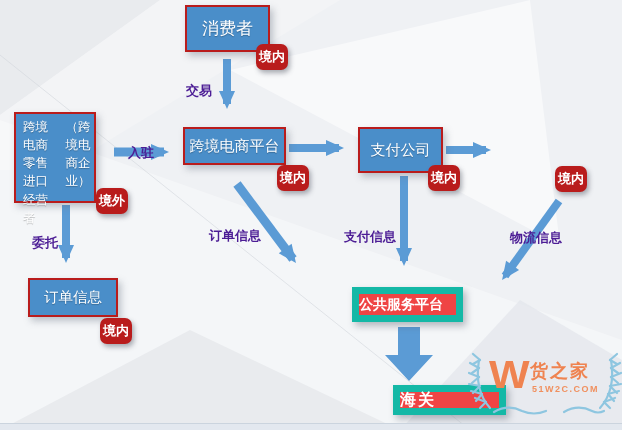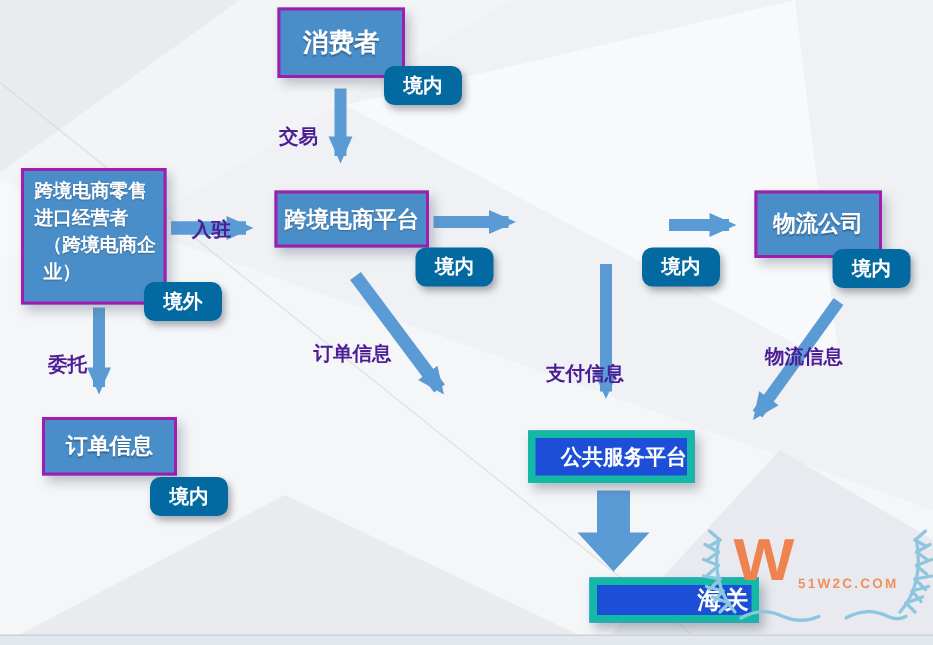--- a/index.html
+++ b/index.html
@@ -1,59 +1,59 @@
 <!DOCTYPE html>
 <html><head>
 <meta charset="utf-8">
 <style>
   html,body{margin:0;padding:0;}
   body{font-family:"Liberation Sans","DejaVu Sans",sans-serif;background:#fff;}
   .stage{position:relative;width:622px;height:430px;overflow:hidden;background:#eff1f4;}
   .stage svg.layer{position:absolute;left:0;top:0;pointer-events:none;}
 
   
-  .node{position:absolute;background:#4a8ec9;border:2px solid #a21caf;color:#fff;
+  .node{position:absolute;background:#4a8ec9;border:2px solid #b91c1c;color:#fff;
         display:flex;align-items:center;justify-content:center;text-align:center;
-        font-weight:bold;box-shadow:3px 4px 7px rgba(96,108,124,.38);
+        font-weight:normal;box-shadow:3px 4px 7px rgba(96,108,124,.38);
         text-shadow:0 1px 1px rgba(0,0,0,.28);box-sizing:border-box;}
   .node.consumer{left:185px;top:5px;width:85px;height:47px;font-size:17px;}
-  .node.operator{left:14px;top:112px;width:97px;height:91px;font-size:12.5px;
+  .node.operator{left:14px;top:112px;width:82px;height:91px;font-size:12.5px;
         line-height:1.45;justify-content:flex-start;text-align:left;padding:4px 3px 4px 7px;
-        flex-direction:column;align-items:flex-start;}
-  .node.operator .l2{padding-left:6px;}
+        flex-direction:row;align-items:flex-start;}
+  .node.operator .l2{padding-left:6px;text-align:center;}
   .node.platform{left:183px;top:127px;width:103px;height:38px;font-size:15px;}
   .node.payment{left:358px;top:127px;width:85px;height:46px;font-size:15px;}
   .node.logistics{left:503px;top:127px;width:85px;height:45px;font-size:15px;}
   .node.agent{left:28px;top:278px;width:90px;height:39px;font-size:14.5px;}
 
   
-  .darknode{position:absolute;background:#1d4ed8;border:5px solid #14b8a6;color:#fff;
-        display:flex;align-items:center;justify-content:flex-end;font-weight:bold;
+  .darknode{position:absolute;background:#ef4444;border:7px solid #14b8a6;color:#fff;
+        display:flex;align-items:center;justify-content:flex-start;font-weight:bold;
         box-shadow:3px 4px 7px rgba(80,90,105,.4);box-sizing:border-box;}
   .darknode.psp{left:352px;top:287px;width:111px;height:35px;font-size:14px;}
   .darknode.customs{left:357px;top:385px;width:113px;height:30px;font-size:16px;letter-spacing:2px;margin-left:36px;}
 
   
-  .badge{position:absolute;background:#0369a1;border-radius:7px;color:#fff;
-        width:52px;height:26px;display:flex;align-items:center;justify-content:center;
+  .badge{position:absolute;background:#b91c1c;border-radius:7px;color:#fff;
+        width:32px;height:26px;display:flex;align-items:center;justify-content:center;
         font-size:13px;font-weight:bold;box-shadow:2px 3px 5px rgba(70,78,90,.45);}
   .badge.b-consumer{left:256px;top:44px;}
   .badge.b-operator{left:96px;top:188px;}
   .badge.b-platform{left:277px;top:165px;}
   .badge.b-payment{left:428px;top:165px;}
   .badge.b-logistics{left:555px;top:166px;}
   .badge.b-agent{left:100px;top:318px;}
 
   
   .elabel{position:absolute;color:#4c1d95;font-weight:bold;font-size:13px;white-space:nowrap;}
   .elabel.trade{left:186px;top:82px;}
   .elabel.settle{left:128px;top:144px;}
   .elabel.entrust{left:32px;top:234px;}
   .elabel.order{left:209px;top:227px;}
-  .elabel.pay{left:344px;top:240px;margin-left:20px;}
+  .elabel.pay{left:344px;top:228px;}
   .elabel.logi{left:470px;top:229px;margin-left:40px;}
 
   
   .wm{position:absolute;left:468px;top:346px;width:154px;height:82px;}
   .wm .w{position:absolute;left:21px;top:7px;font-size:43px;font-weight:bold;color:#ef8350;
         line-height:1;transform:scaleY(.92);}
   .wm .brand{position:absolute;left:62px;top:13px;font-size:18px;font-weight:bold;color:#ef8350;letter-spacing:2px;}
   .wm .site{position:absolute;left:64px;top:38px;font-size:9px;font-weight:bold;color:#f0905f;letter-spacing:1.5px;}
 
   .bottom-strip{position:absolute;left:0;bottom:0;width:622px;height:6px;
@@ -106,24 +106,24 @@
 
   <div class="node operator">
     <span>跨境电商零售进口经营者</span>
     <span class="l2">（跨境电商企业）</span>
   </div>
 
   <div class="node platform">
     <span>跨境电商平台</span>
   </div>
 
+  <div class="node payment">
+    <span>支付公司</span>
+  </div>
 
-  <div class="node logistics">
-    <span>物流公司</span>
-  </div>
 
   <div class="node agent">
     <span>订单信息</span>
   </div>
 
   <div class="darknode psp">
     <span>公共服务平台</span>
   </div>
 
   <div class="darknode customs">
@@ -174,17 +174,18 @@
         <path d="M143,22 L152,17"></path>
           <path d="M143,22 L150,27"></path>
         <path d="M142,14 L149,8"></path>
           <path d="M142,14 L149,18"></path>
 
         <path d="M26,66 Q40,58 54,65 Q66,70 78,65"></path>
         <path d="M96,66 Q110,58 124,65 Q130,68 136,65"></path>
       </g>
     </svg>
     <span class="w">W</span>
+    <span class="brand">货之家</span>
     <span class="site">51W2C.COM</span>
   </div>
 
   <div class="bottom-strip"></div>
 </div>
 
 </body></html>

